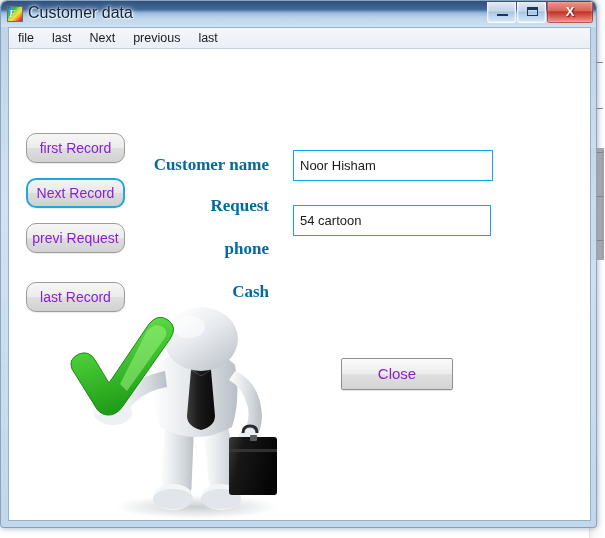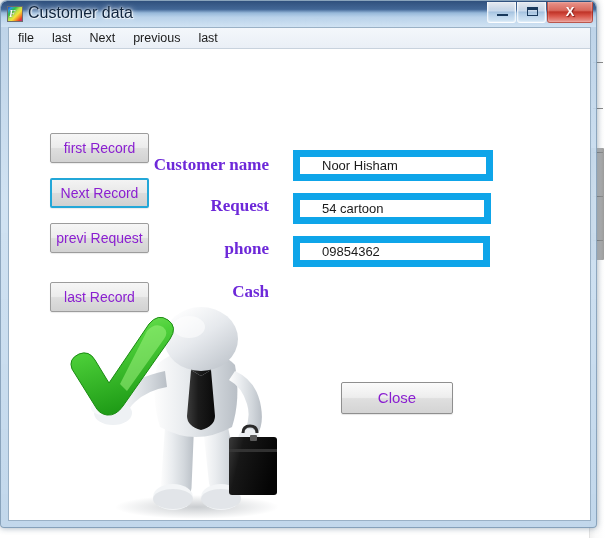--- a/index.html
+++ b/index.html
@@ -235,80 +235,78 @@
     background: #ffffff;
   }
 
   
   .nav-btn {
     position: absolute;
     width: 99px;
     height: 30px;
     box-sizing: border-box;
     border: 1px solid #9c9c9c;
-    border-radius: 2px;
+    border-radius: 10px;
     background: linear-gradient(to bottom, #f6f6f6 0%, #ececec 48%, #dedede 52%, #d2d2d2 100%);
     color: #8a1fd0;
     font-size: 14px;
     font-family: "Liberation Sans", sans-serif;
     text-align: center;
     line-height: 28px;
     cursor: default;
     box-shadow: 0 1px 1px rgba(0,0,0,0.08);
-    margin-left: 24px;
   }
   .nav-btn.focused {
     border: 2px solid #23a7d8;
     line-height: 26px;
     background: linear-gradient(to bottom, #f3f3f3 0%, #e8e8e8 48%, #dcdcdc 52%, #d0d0d0 100%);
   }
 
   
   .field-label {
     position: absolute;
     font-family: "Liberation Serif", serif;
     font-weight: bold;
     font-size: 17px;
-    color: #6d28d9;
+    color: #0369a1;
     text-align: right;
     white-space: nowrap;
   }
 
   
   .field-input {
     position: absolute;
     box-sizing: border-box;
     height: 31px;
-    border: 7px solid #0ea5e9;
+    border: 1px solid #0ea5e9;
     background: #ffffff;
     color: #1a1a1a;
     font-family: "Liberation Sans", sans-serif;
     font-size: 13px;
-    padding: 0 22px;
+    padding: 0 6px;
     outline: none;
   }
 
   
   #close-btn {
     position: absolute;
     left: 332px;
     top: 309px;
     width: 112px;
     height: 32px;
     box-sizing: border-box;
     border: 1px solid #8f8f8f;
     border-radius: 2px;
     background: linear-gradient(to bottom, #fbfbfb 0%, #ededed 48%, #dfdfdf 52%, #d4d4d4 100%);
     color: #8a1fd0;
     font-size: 15px;
     text-align: center;
     line-height: 30px;
     cursor: default;
     box-shadow: 0 1px 1px rgba(0,0,0,0.10);
-    margin-top: 24px;
   }
 
   
   #illustration {
     position: absolute;
     left: 48px;
     top: 258px;
     width: 250px;
     height: 213px;
     pointer-events: none;
@@ -369,22 +367,21 @@
         <div class="nav-btn focused" style="left:17px; top:129px;">Next Record</div>
         <div class="nav-btn" style="left:17px; top:174px;">previ Request</div>
         <div class="nav-btn" style="left:17px; top:233px;">last Record</div>
 
         <div class="field-label" style="left:115px; top:106px; width:145px;">Customer name</div>
         <div class="field-label" style="left:115px; top:190px; width:145px;">phone</div>
         <div class="field-label" style="left:115px; top:147px; width:145px;">Request</div>
         <div class="field-label" style="left:115px; top:233px; width:145px;">Cash</div>
 
         <input class="field-input" style="left: 284px; top: 101px; width: 200px;" type="text" value="Noor Hisham">
-        <input class="field-input" style="left: 284px; top: 144px; width: 198px;" type="text" value="54 cartoon">
-        <input class="field-input" style="left: 284px; top: 187px; width: 197px;" type="text" value="09854362">
+        <input class="field-input" style="left: 284px; top: 156px; width: 198px;" type="text" value="54 cartoon">
 
         <div id="close-btn">Close</div>
 
         <svg id="illustration" viewBox="0 0 250 213">
           <defs>
             <linearGradient id="bodyG" x1="0" y1="0" x2="1" y2="0">
               <stop offset="0%" stop-color="#fdfdfd"></stop>
               <stop offset="35%" stop-color="#e9ecef"></stop>
               <stop offset="70%" stop-color="#d2d7dc"></stop>
               <stop offset="100%" stop-color="#b9bfc6"></stop>

